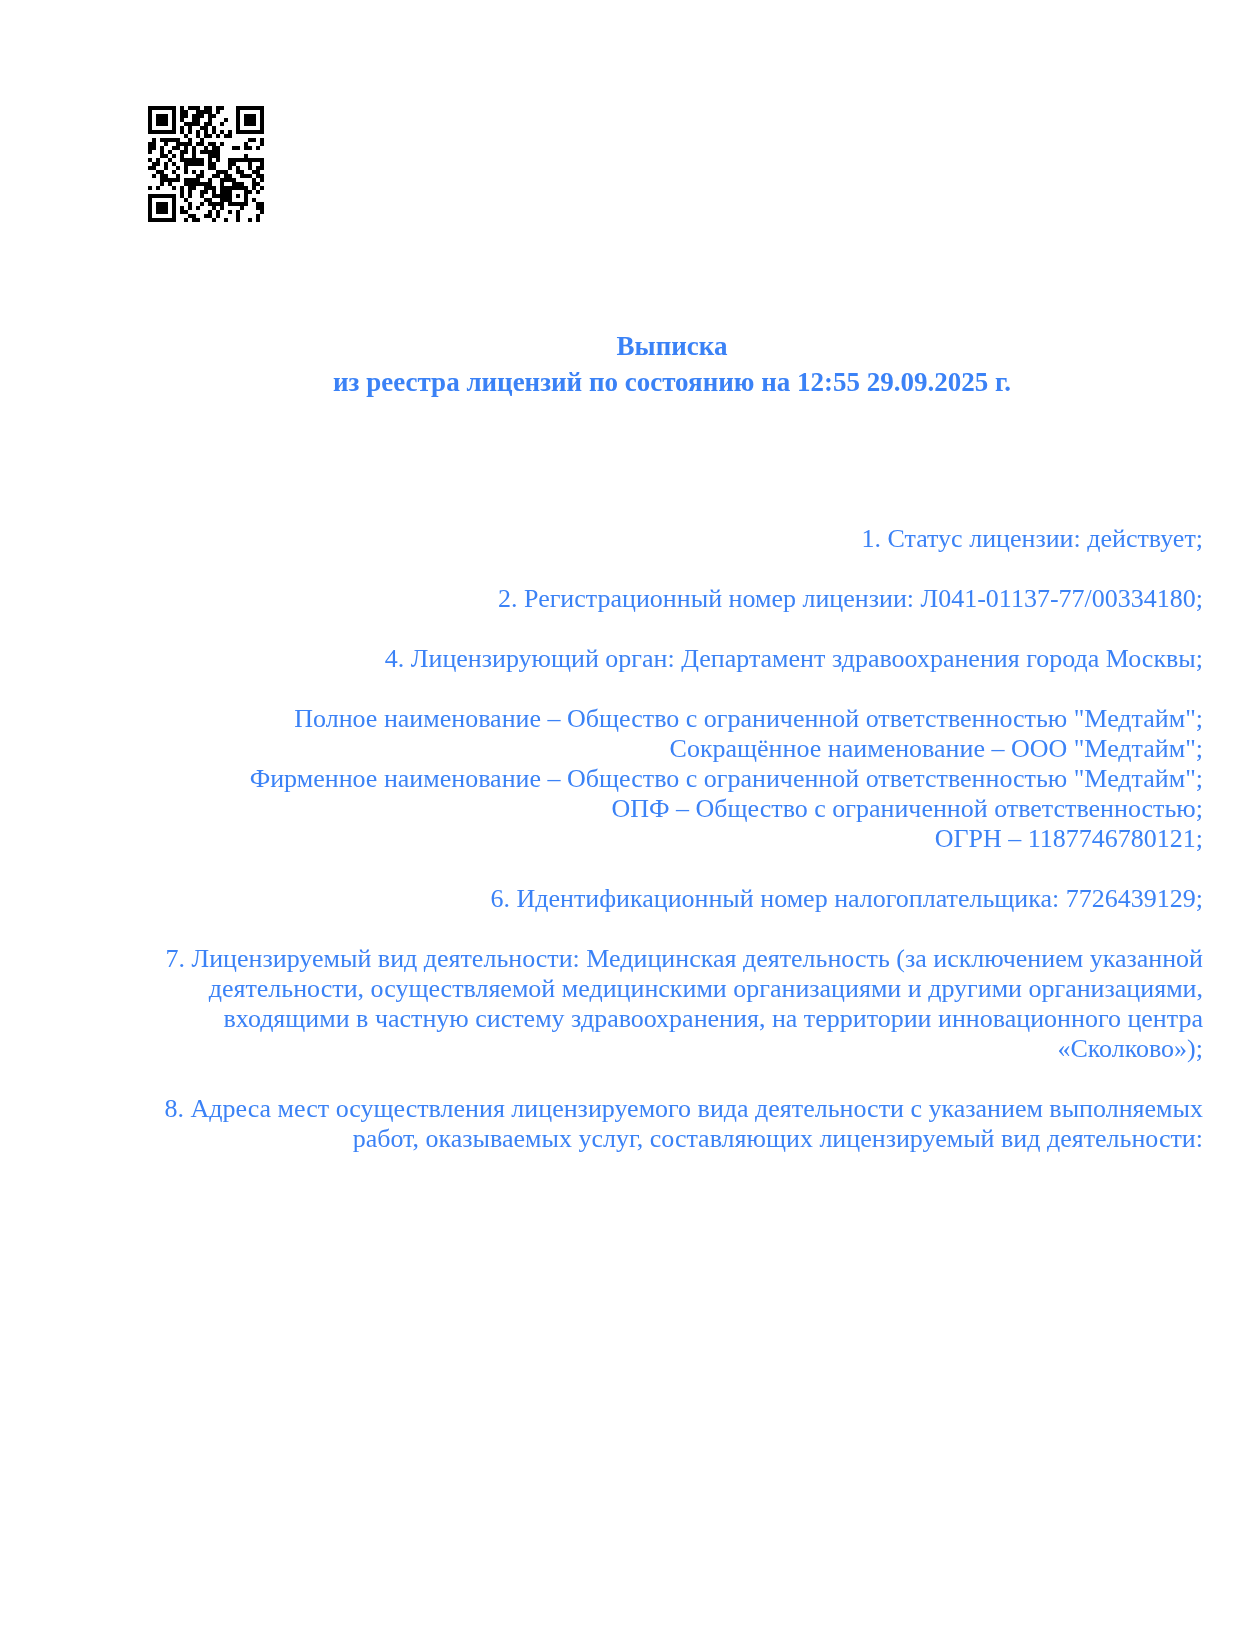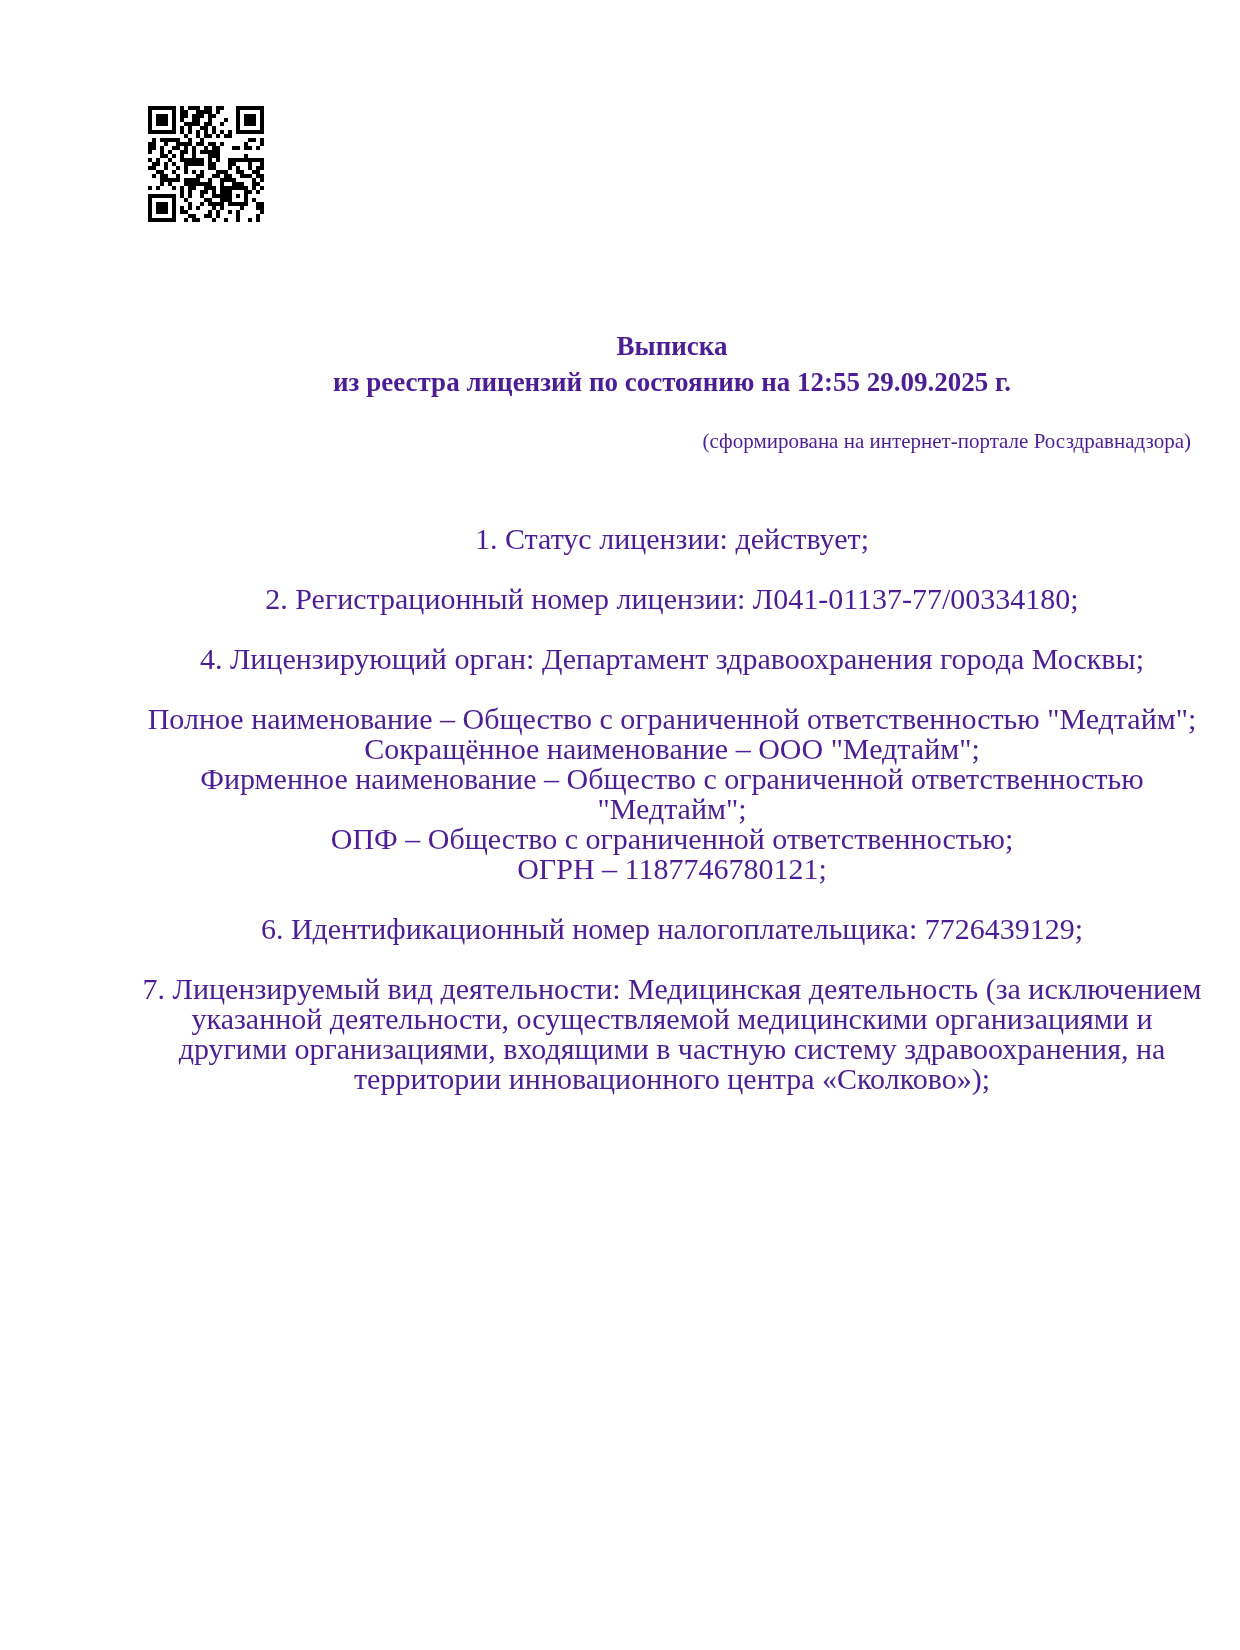--- a/index.html
+++ b/index.html
@@ -5,21 +5,21 @@
   html, body {
     margin: 0;
     padding: 0;
     background: #ffffff;
   }
   .page {
     position: relative;
     width: 1240px;
     height: 1650px;
     background: #ffffff;
-    color: #4c1d95;
+    color: #3b82f6;
     font-family: "Liberation Serif", "DejaVu Serif", serif;
     overflow: hidden;
   }
   .qr {
     position: absolute;
     left: 148px;
     top: 106px;
     width: 118px;
     height: 118px;
   }
@@ -43,23 +43,23 @@
     width: 1050px;
     text-align: right;
     font-size: 21px;
     line-height: 26px;
   }
   .doc-body {
     position: absolute;
     left: 141px;
     top: 524px;
     width: 1062px;
-    font-size: 30px;
+    font-size: 26px;
     line-height: 30px;
-    text-align: center;
+    text-align: right;
   }
   .doc-body p {
     margin: 0 0 30px 0;
     padding: 0;
   }
   .org-block { margin: 12px 0 30px 0; }
 </style>
 </head>
 <body>
 
@@ -477,30 +477,30 @@
         <rect x="100" y="112" width="4" height="4" fill="#000000"></rect>
         <rect x="108" y="112" width="4" height="4" fill="#000000"></rect>
       </svg>
   </div>
 
   <div class="doc-title">
     <div>Выписка</div>
     <div>из реестра лицензий по состоянию на 12:55 29.09.2025 г.</div>
   </div>
 
-  <div class="doc-subtitle">(сформирована на интернет-портале Росздравнадзора)</div>
 
   <div class="doc-body">
     <p>1. Статус лицензии: действует;</p>
     <p>2. Регистрационный номер лицензии: Л041-01137-77/00334180;</p>
     <p>4. Лицензирующий орган: Департамент здравоохранения города Москвы;</p>
     <div class="org-block">
       <div>Полное наименование – Общество с ограниченной ответственностью "Медтайм";</div>
       <div>Сокращённое наименование – ООО "Медтайм";</div>
       <div>Фирменное наименование – Общество с ограниченной ответственностью "Медтайм";</div>
       <div>ОПФ – Общество с ограниченной ответственностью;</div>
       <div>ОГРН – 1187746780121;</div>
     </div>
     <p>6. Идентификационный номер налогоплательщика: 7726439129;</p>
     <p>7. Лицензируемый вид деятельности: Медицинская деятельность (за исключением указанной деятельности, осуществляемой медицинскими организациями и другими организациями, входящими в частную систему здравоохранения, на территории инновационного центра «Сколково»);</p>
+    <p>8. Адреса мест осуществления лицензируемого вида деятельности с указанием выполняемых работ, оказываемых услуг, составляющих лицензируемый вид деятельности:</p>
   </div>
 
 </div>
 
 </body></html>

